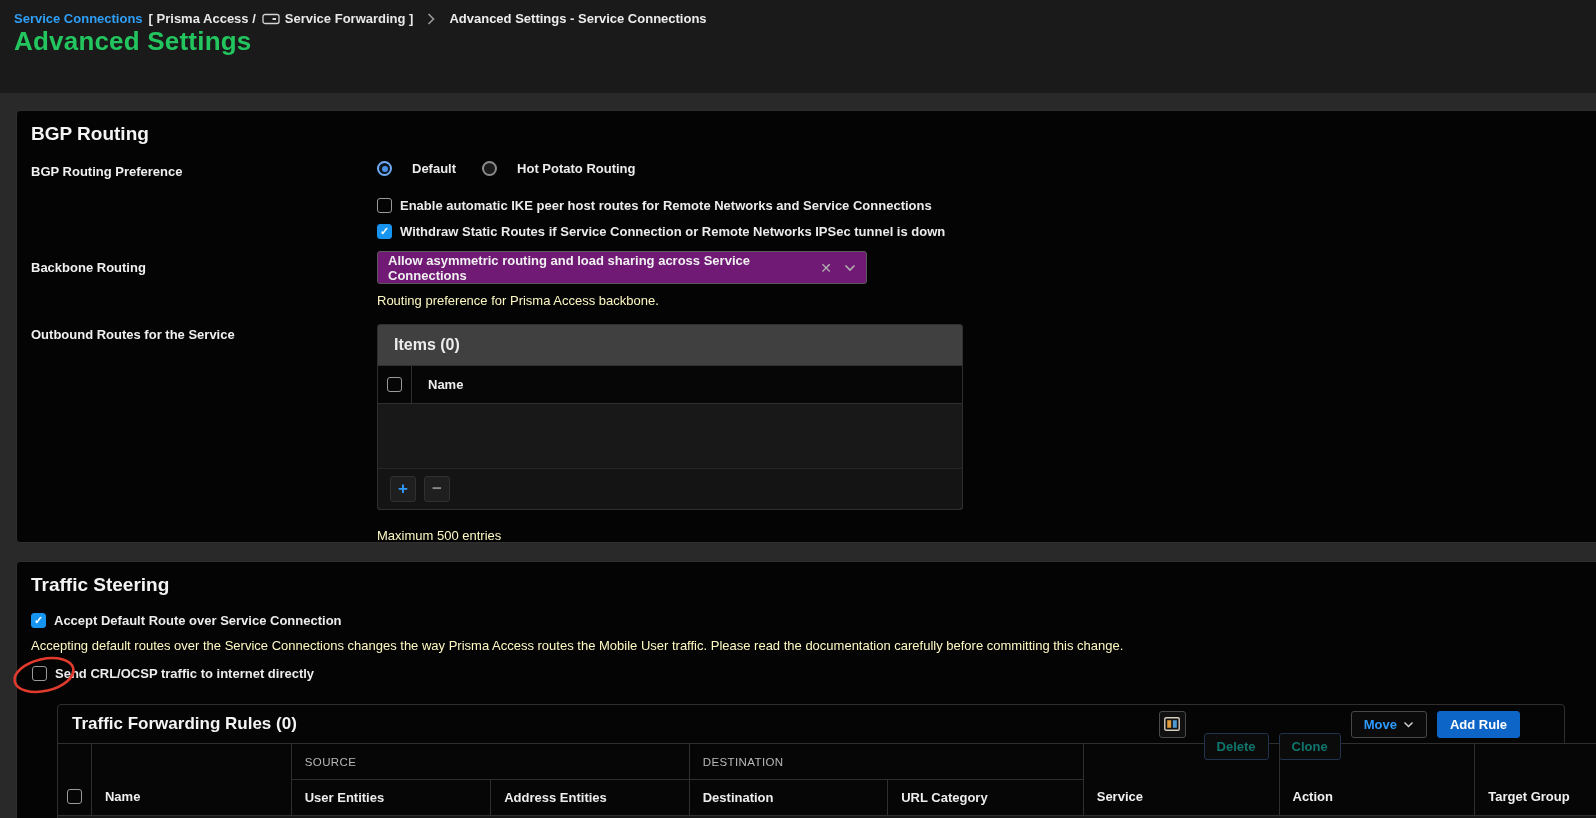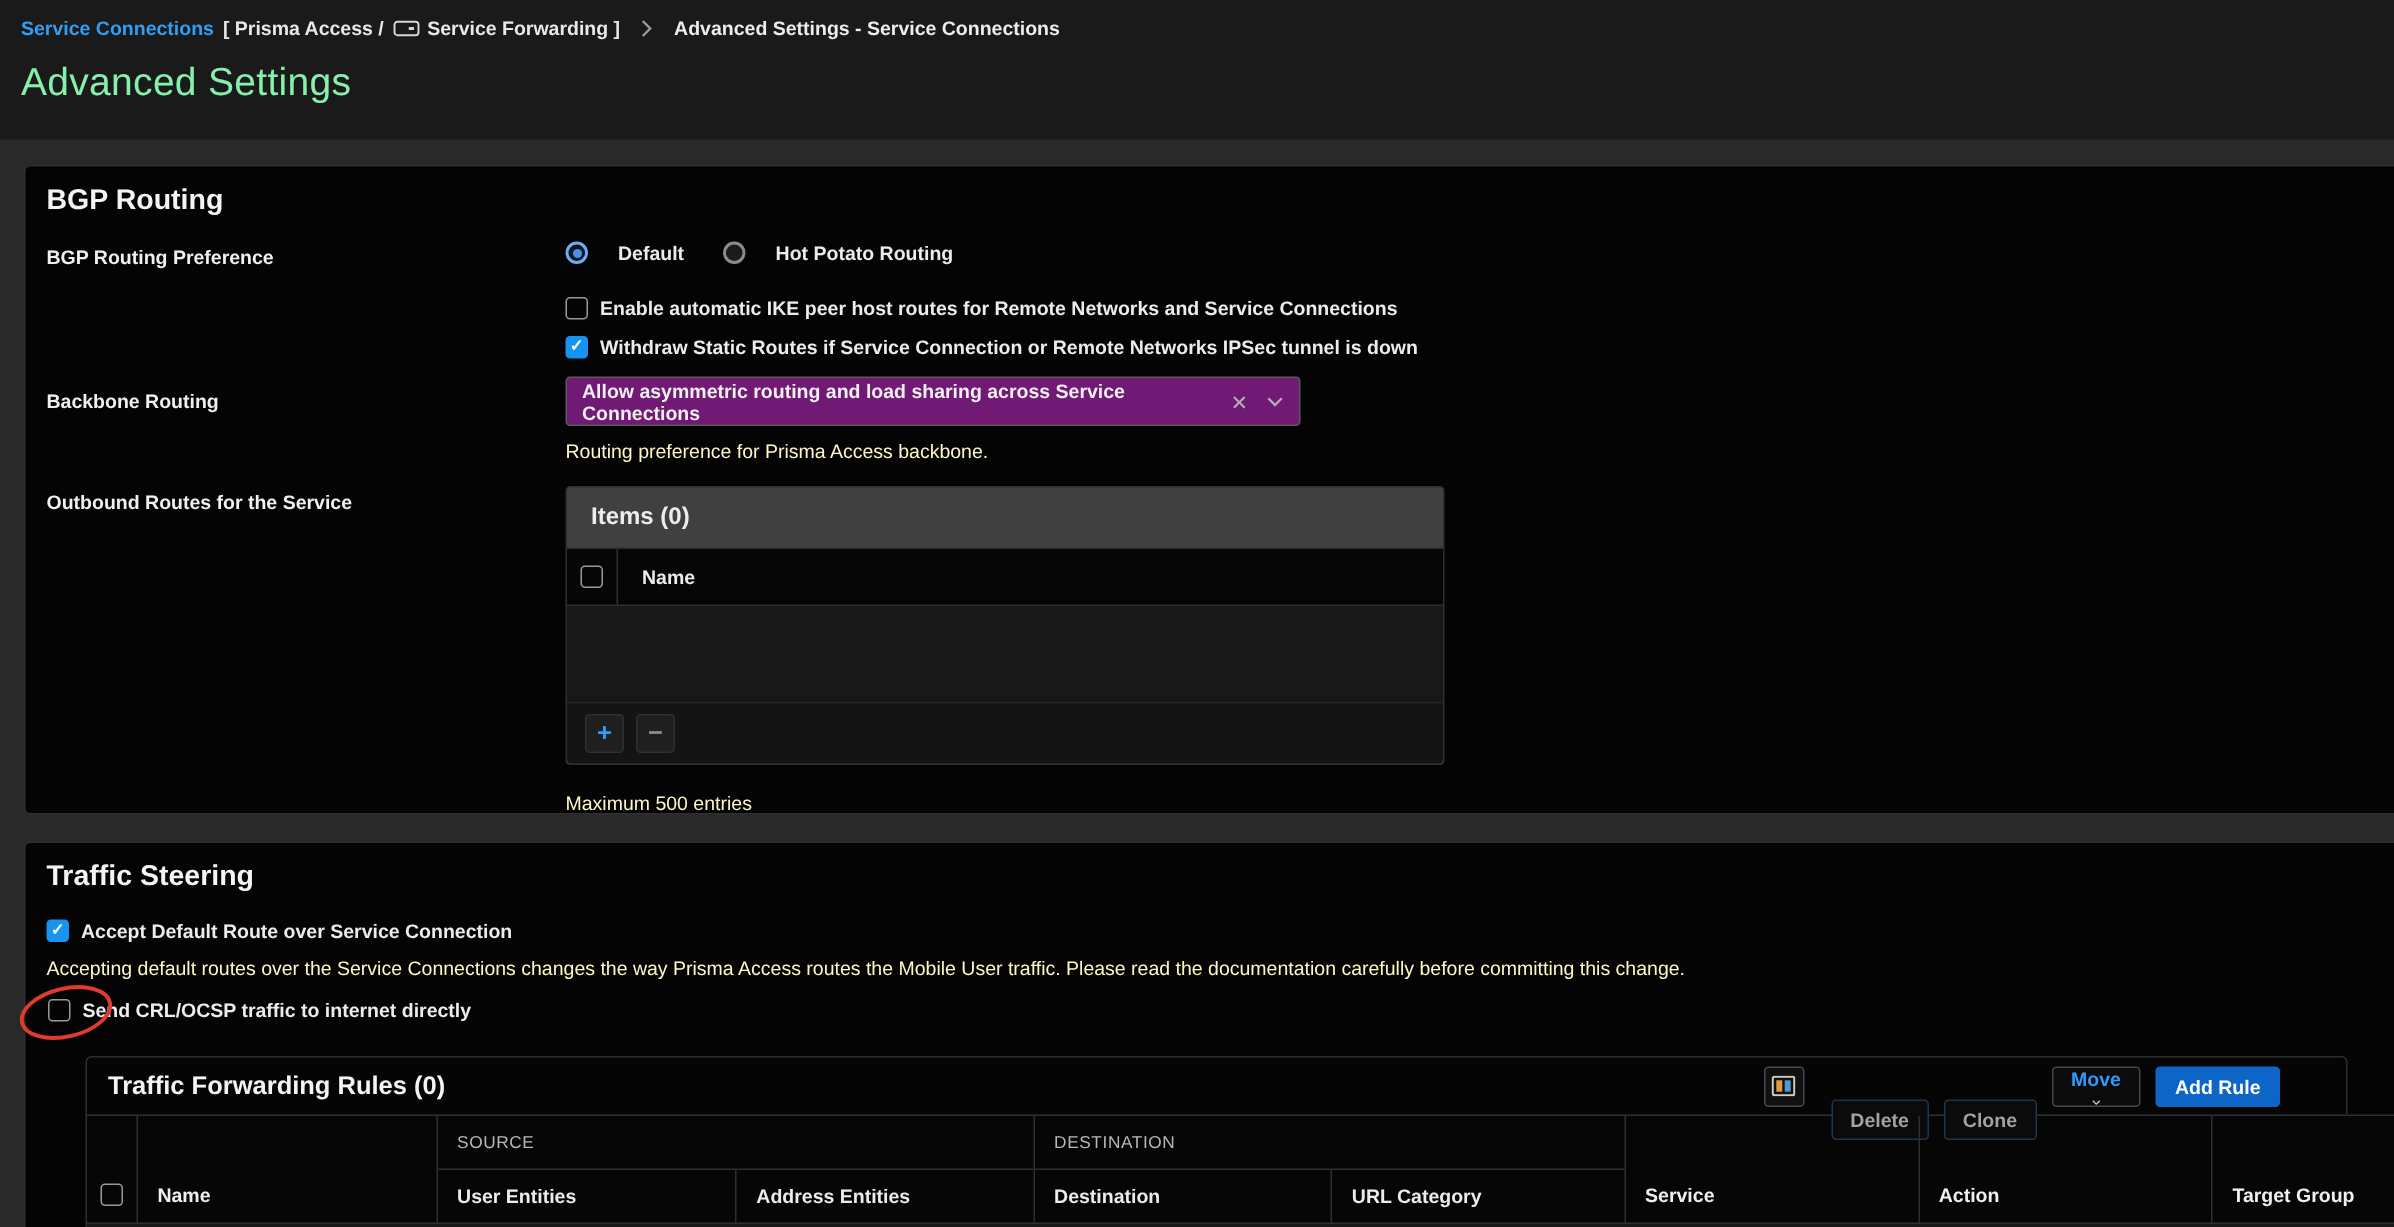--- a/index.html
+++ b/index.html
@@ -10,21 +10,21 @@
     font-family:"Liberation Sans", sans-serif; font-size:13px;
   }
   
   .top-header { height:93px; background:#1a1a1a; padding:11px 0 0 14px; }
   .breadcrumb { display:flex; align-items:center; font-size:13px; white-space:nowrap; }
   .breadcrumb a { color:#2f9ff7; text-decoration:none; font-weight:600; }
   .crumb-context { color:#e8e8e8; font-weight:600; display:flex; align-items:center; margin-left:6px; }
   .crumb-context .sc-icon { margin:0 5px 0 6px; display:inline-flex; }
   .crumb-sep { margin:0 14px; display:inline-flex; }
   .crumb-current { color:#ededed; font-weight:600; }
-  .page-title { margin-top:13px; font-size:26px; font-weight:400; color:#86efac; letter-spacing:.2px; }
+  .page-title { font-size:26px; font-weight:700; color:#22c55e; letter-spacing:.2px; }
 
   
   .content { padding:17px 0 0 16px; }
   .card {
     width:1700px; background:#040404;
     border:1px solid #2f2f2f; border-radius:4px;
     padding:12px 14px;
   }
   .card-bgp { height:433px; overflow:hidden; }
   .card-traffic { margin-top:18px; height:420px; position:relative; }
@@ -79,22 +79,22 @@
   
   .rules-wrap { margin-top:23px; margin-left:26px; }
   .rules-bar { width:1508px; height:40px; background:#050505; border:1px solid #2f2f2f;
                border-radius:4px 4px 0 0; display:flex; align-items:center; padding:0 44px 0 14px; }
   .rules-title { flex:1; font-size:17px; font-weight:700; color:#f4f4f4; }
   .bar-buttons { display:flex; align-items:center; gap:10px; }
   .icon-btn { width:27px; height:27px; border:1px solid #4a4a4a; border-radius:3px; background:#101010;
               display:flex; align-items:center; justify-content:center; cursor:pointer; margin-right:8px; }
   .btn { height:27px; border-radius:3px; padding:0 12px; font-size:13px; font-weight:600;
          display:flex; align-items:center; gap:6px; cursor:pointer; background:#0b0b0b; }
-  .btn.disabled { border:1px solid #20344d; color:#a3a3a3;margin-top:44px; }
-  .btn.move { border:1px solid #474747; color:#2e9bff;flex-direction:column; }
+  .btn.disabled { border:1px solid #20344d; color:#0f766e;margin-top:44px; }
+  .btn.move { border:1px solid #474747; color:#2e9bff; }
   .btn.primary { background:#0d65c8; border:1px solid #0d65c8; color:#fff; }
 
   .rules-table { width:1657px; margin-top:-1px; border-top:1px solid #2f2f2f; border-left:1px solid #2f2f2f; background:#060606; }
   .rt-header { display:flex; height:72px; border-bottom:1px solid #2f2f2f; }
   .rt-cell { border-left:1px solid #2f2f2f; }
   .rt-cell.first { border-left:none; }
   .rt-cb { width:33px; display:flex; align-items:flex-end; justify-content:center; padding-bottom:11px; }
   .rt-col { font-weight:700; color:#f0f0f0; display:flex; align-items:flex-end; padding:0 0 11px 13px; }
   .rt-name { width:200px; }
   .rt-action { width:196px; } .rt-service { width:196px; } .rt-target { width:240px; }

